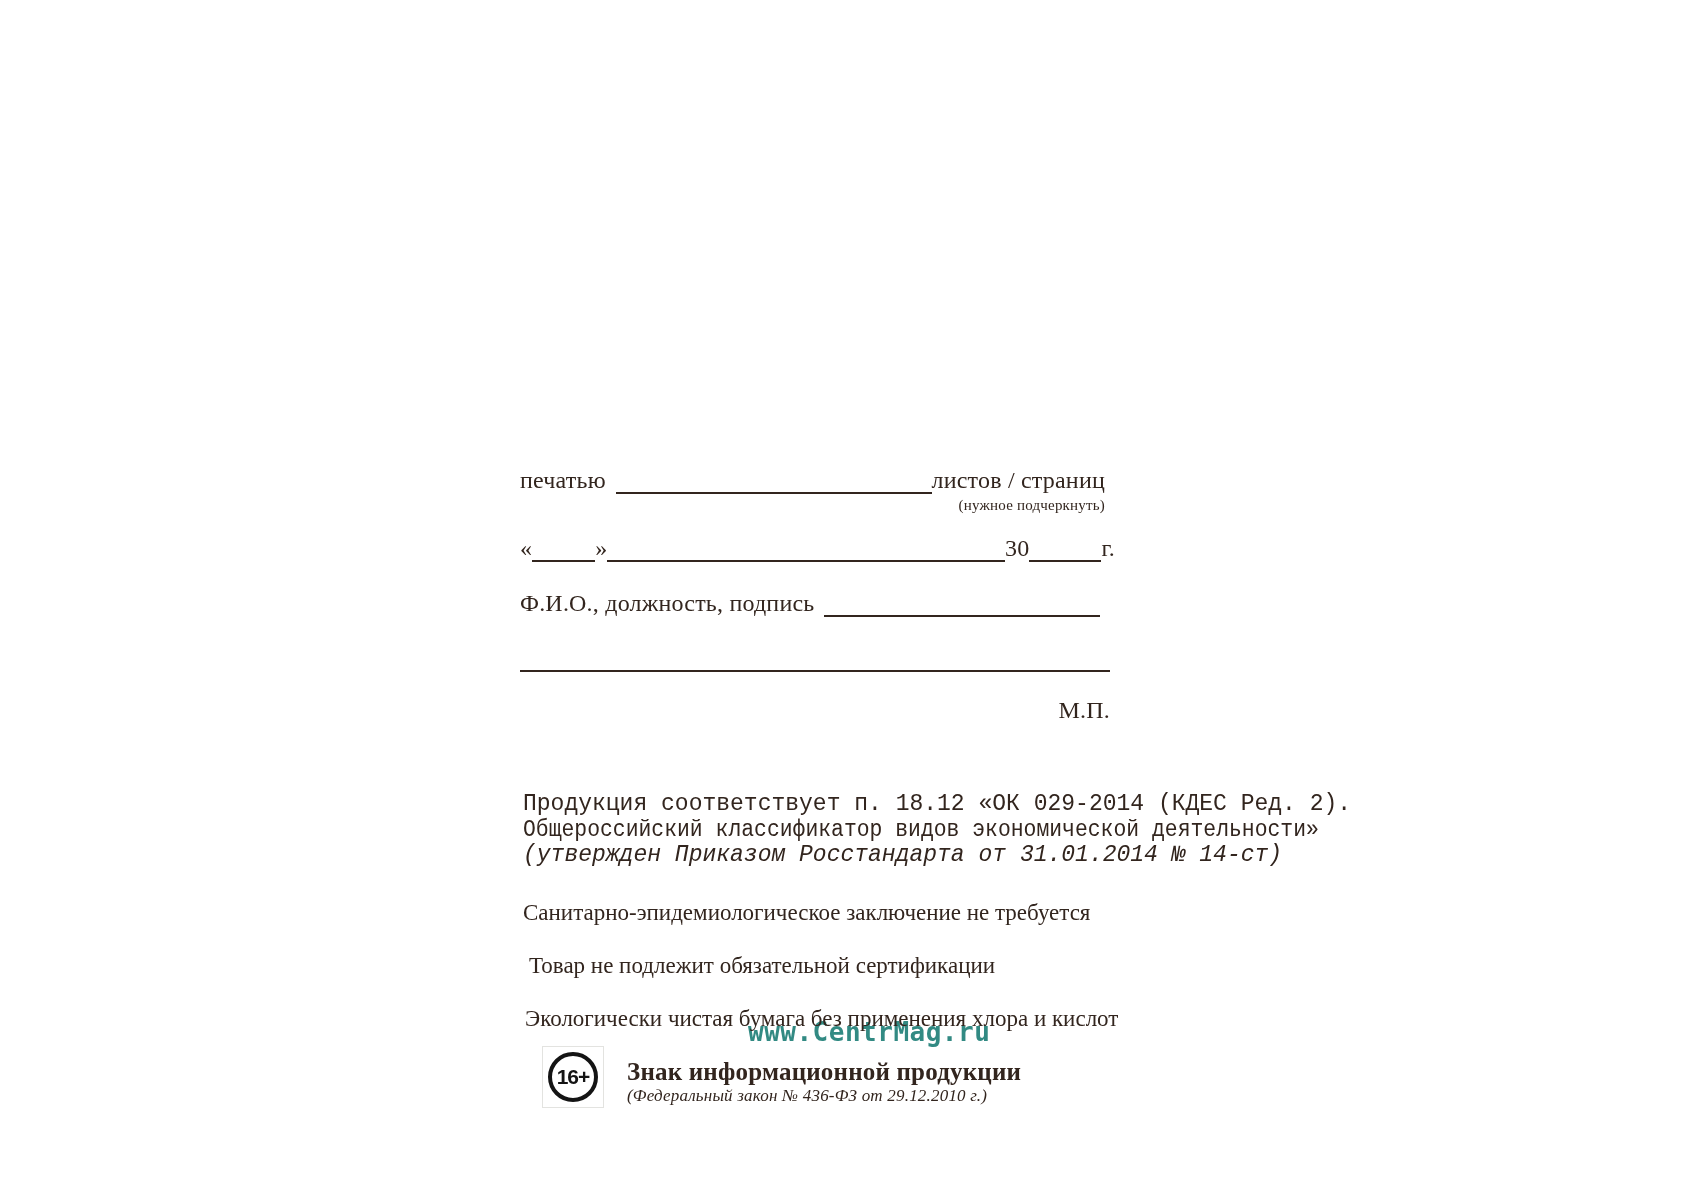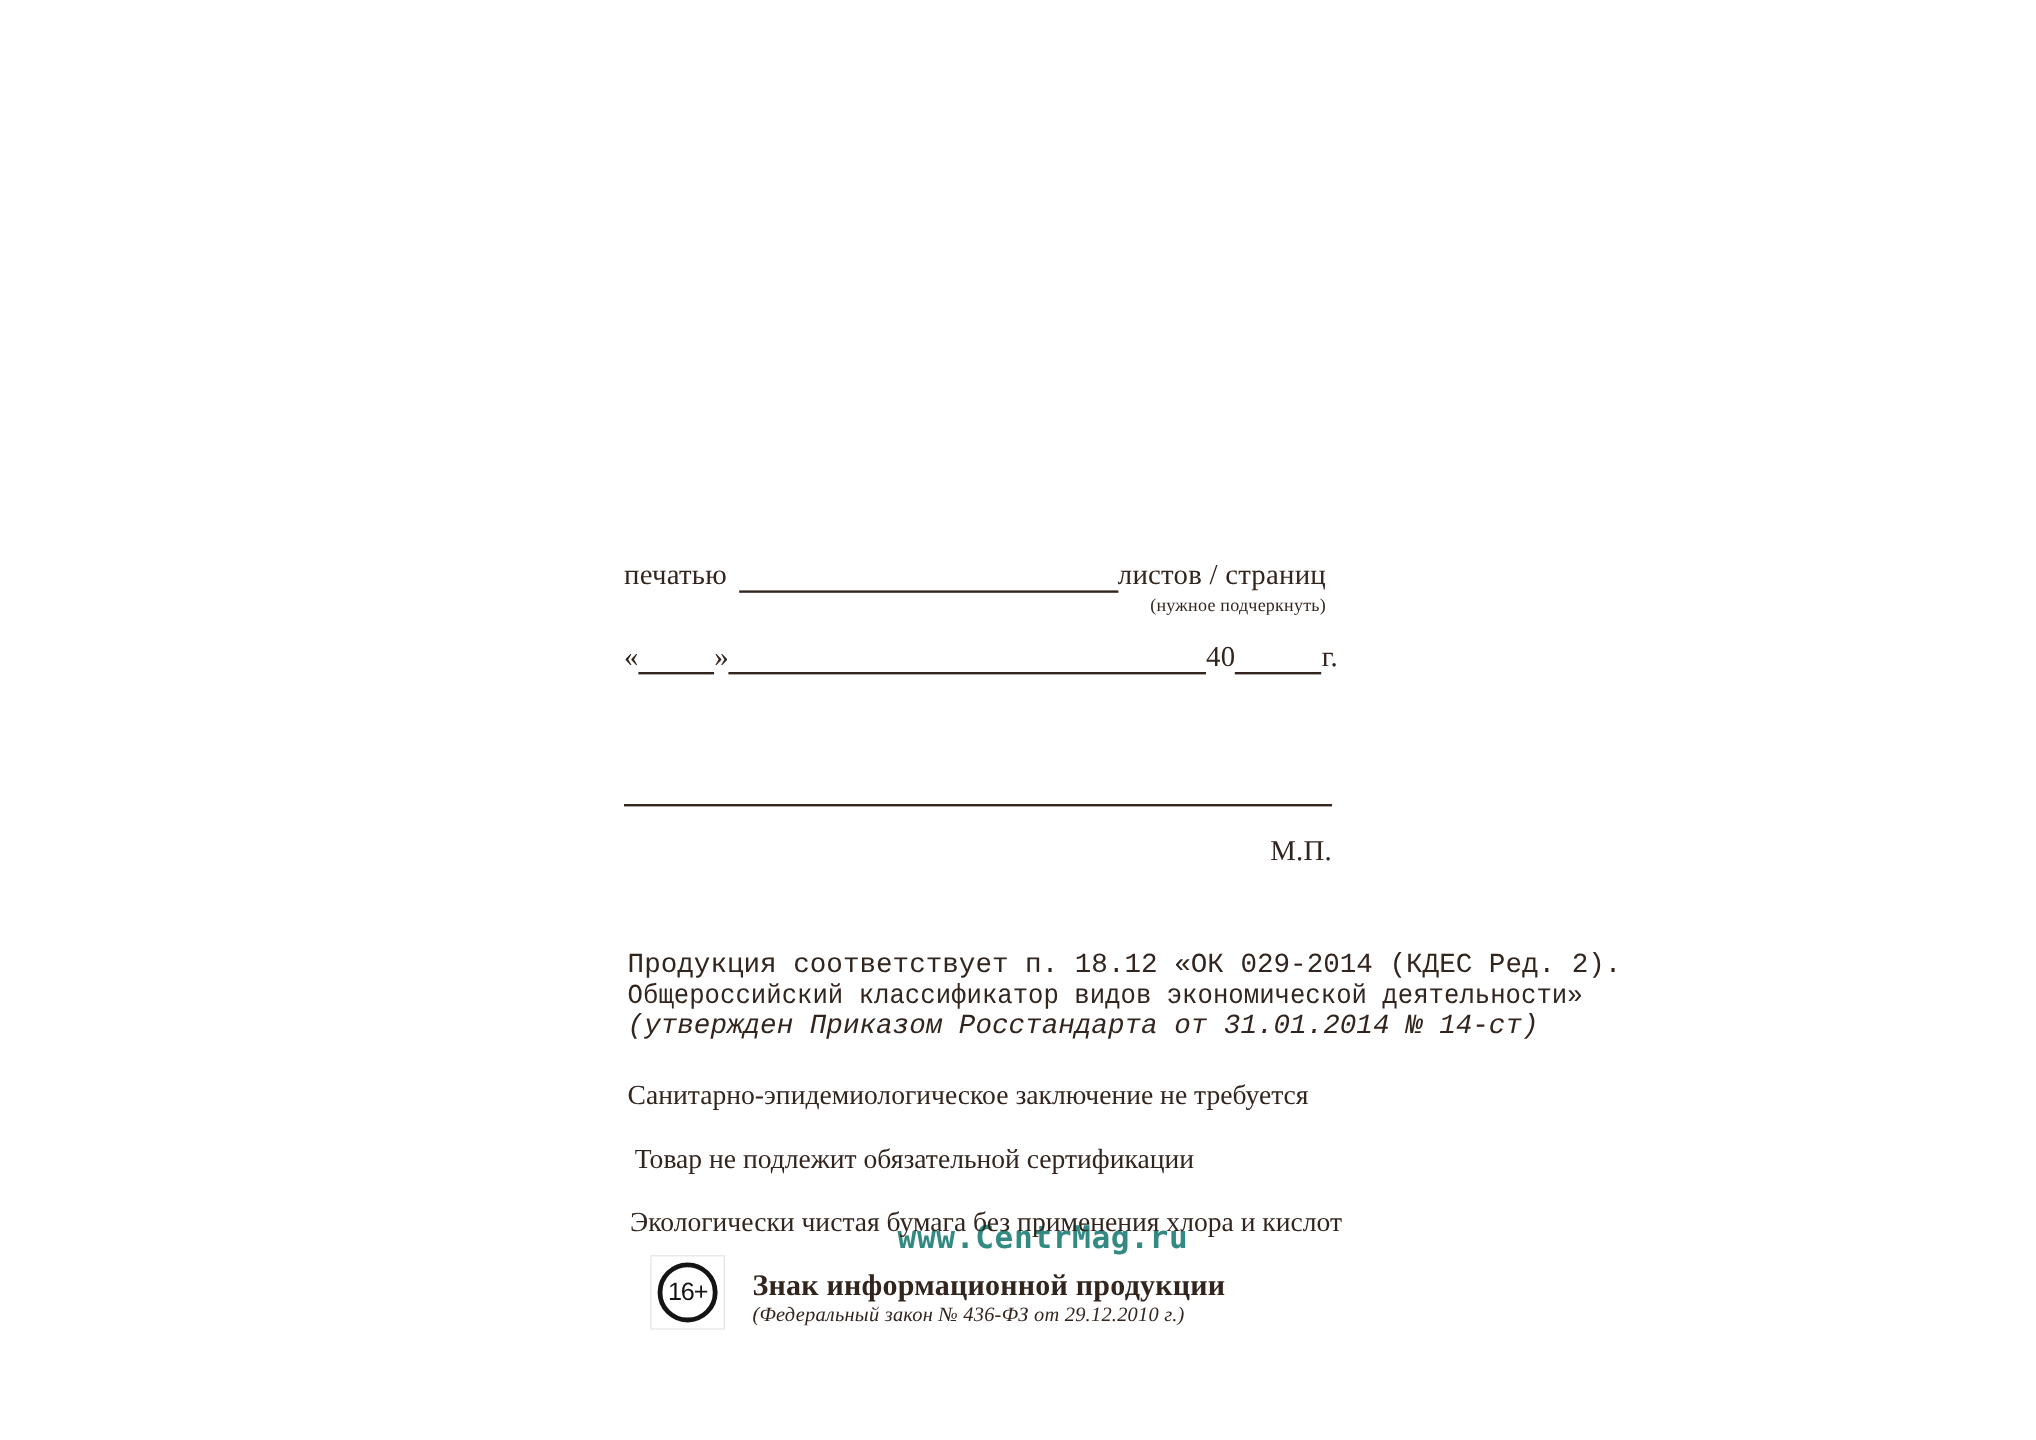--- a/index.html
+++ b/index.html
@@ -40,21 +40,21 @@
     width: 62px; height: 62px;
     border: 1px solid #e3e3e0;
     display: flex; align-items: center; justify-content: center;
   }
   .badge-circle {
     width: 50px; height: 50px;
     border: 4px solid #141414;
     border-radius: 50%;
     display: flex; align-items: center; justify-content: center;
     font-family: "Liberation Sans", "DejaVu Sans", sans-serif;
-    font-weight: normal;
+    font-weight: bold;
     font-size: 21px;
     letter-spacing: -1px;
     color: #141414;
   }
   .info-title { font-size: 25px; font-weight: 600; letter-spacing: 0.2px; white-space: nowrap; }
   .info-law { font-size: 17px; font-style: italic; letter-spacing: 0.2px; white-space: nowrap; }
 </style>
 </head>
 <body>
 
@@ -67,25 +67,29 @@
     <span class="txt">листов / страниц</span>
   </div>
 
   <div class="abs small-note" style="left:520px; top:497px; width:585px; text-align:right;">(нужное подчеркнуть)</div>
 
   <div class="abs row" style="left:520px; top:535px; width:595px;">
     <span class="txt">«</span>
     <div class="blank" style="width:63px;"></div>
     <span class="txt">»</span>
     <div class="blank grow"></div>
-    <span class="txt">40</span>
+    <span class="txt">30</span>
     <div class="blank" style="width:72px;"></div>
     <span class="txt">г.</span>
   </div>
 
+  <div class="abs row" style="left:520px; top:590px; width:580px;">
+    <span class="txt">Ф.И.О., должность, подпись</span>
+    <div class="blank grow" style="margin-left:10px;"></div>
+  </div>
 
   <div class="abs blank" style="left:520px; top:646px; width:590px;"></div>
 
   <div class="abs txt" style="left:520px; top:697px; width:590px; text-align:right;">М.П.</div>
 
   <div class="abs para" style="left:523px; top:792px;">
     <div>Продукция соответствует п. 18.12 «ОК 029-2014 (КДЕС Ред. 2).</div>
     <div class="condensed">Общероссийский классификатор видов экономической деятельности»</div>
     <div class="italic">(утвержден Приказом Росстандарта от 31.01.2014 № 14-ст)</div>
   </div>

